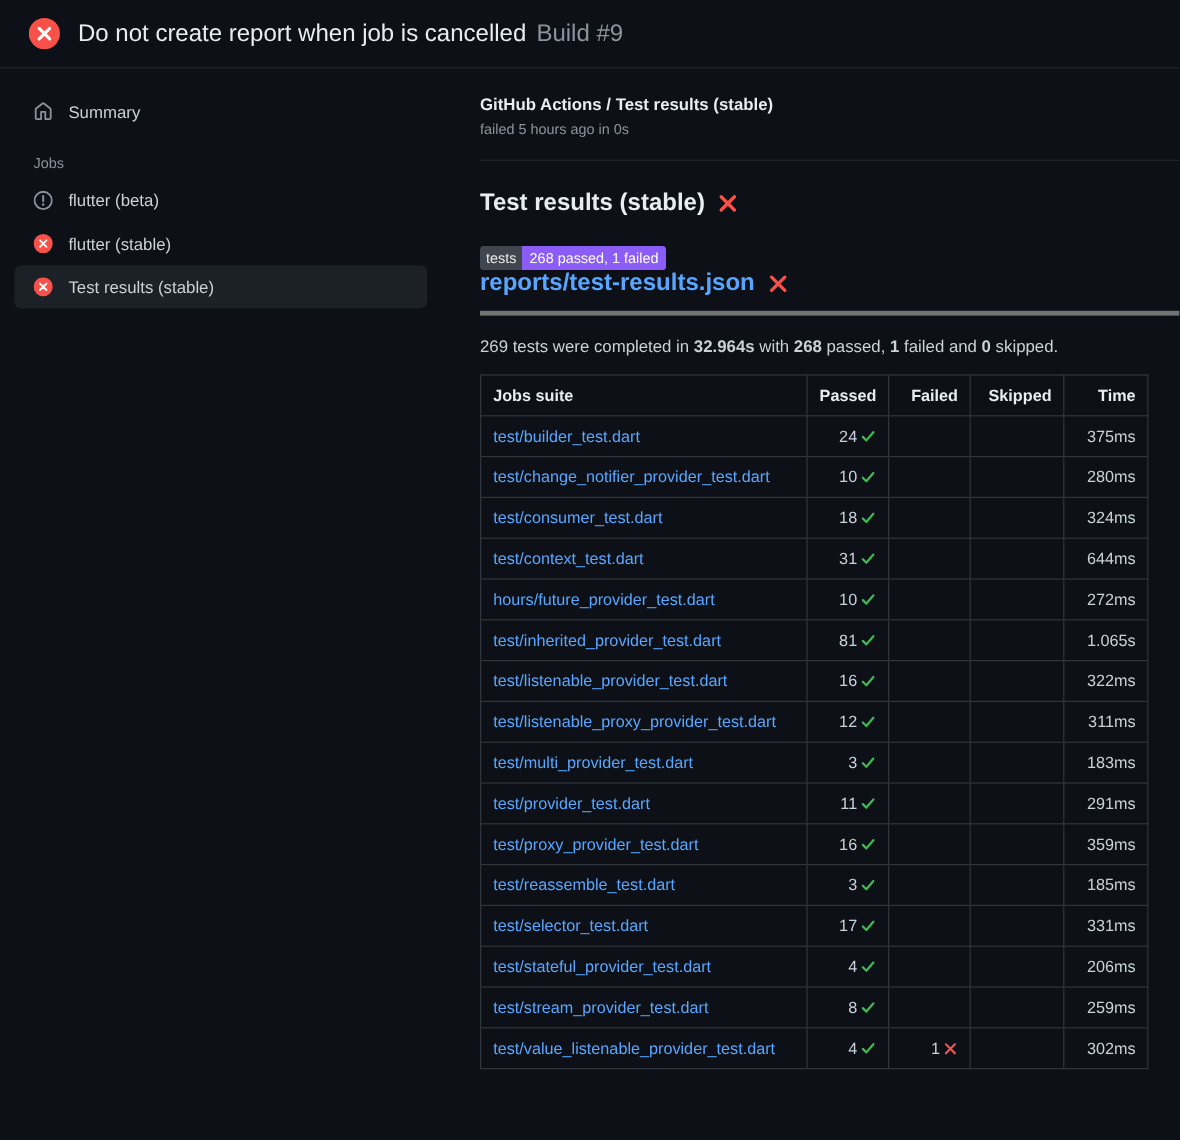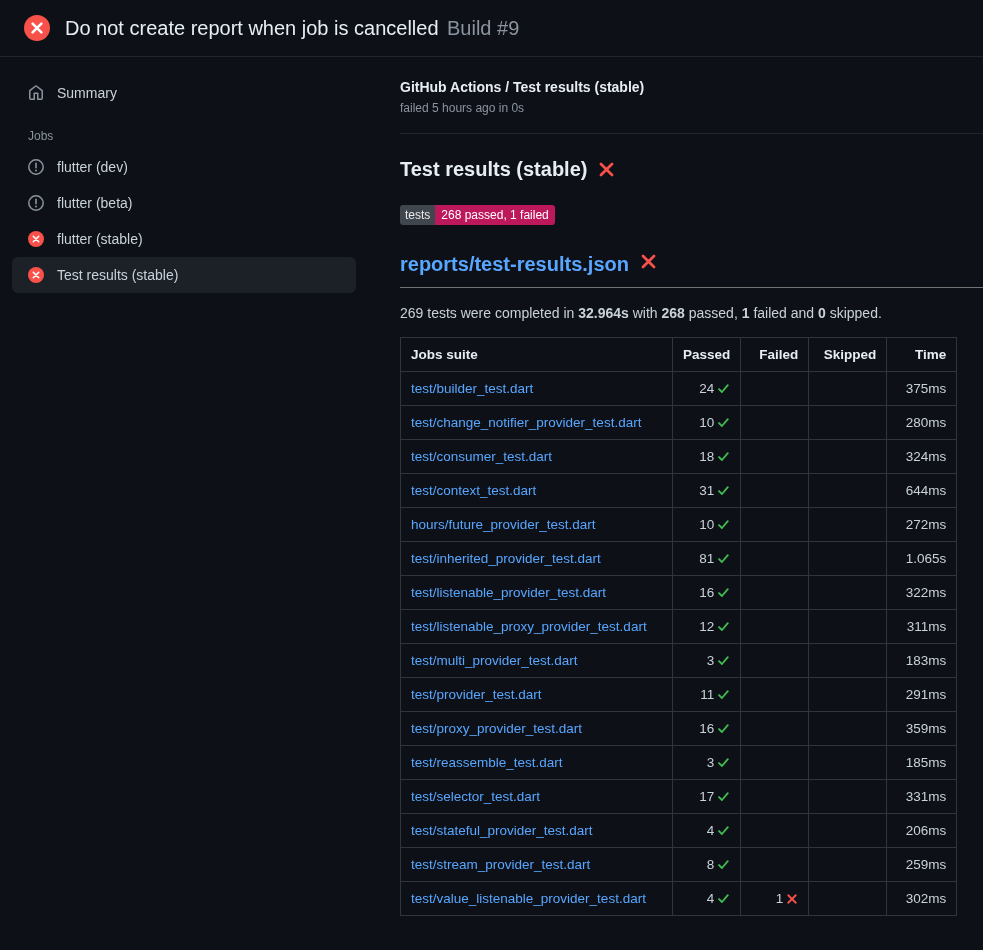--- a/index.html
+++ b/index.html
@@ -49,26 +49,26 @@
     display: flex; align-items: center; gap: 11px;
     margin-top: 24px; font-size: 20px; font-weight: 700; color: #e6edf3;
   }
   .x-lg { display: inline-flex; }
 
   .badge {
     display: inline-flex; margin-top: 24px;
     font-size: 12px; line-height: 1; border-radius: 3px; overflow: hidden;
   }
   .badge-label { background: #40464e; color: #ebebeb; padding: 4px 5px; }
-  .badge-value { background: #be185d; color: #ffffff; padding: 4px 6px; }
+  .badge-value { background: #8b5cf6; color: #ffffff; padding: 4px 6px; }
 
   .report-title {
-    display: flex; align-items: flex-start; gap: 11px;
-    margin-top: 28px; padding-bottom: 11px;
-    border-bottom: 1px solid #737373;
+    display: flex; align-items: center; gap: 11px;
+    padding-bottom: 11px;
+    border-bottom: 4px solid #737373;
     font-size: 20px; font-weight: 700;
   }
   .report-title a { color: #58a6ff; text-decoration: none; }
 
   .summary-line { font-size: 14px; margin-top: 17px; color: #c9d1d9; }
   .summary-line b { font-weight: 700; }
 
   
   table.results {
     margin-top: 16px;
@@ -108,30 +108,20 @@
     <div class="sidebar-item">
       <span class="icon16">
         <svg width="16" height="16" viewBox="0 0 16 16" fill="#8b949e">
             <path d="M6.906.664a1.749 1.749 0 0 1 2.187 0l5.25 4.2c.415.332.657.835.657 1.367v7.019A1.75 1.75 0 0 1 13.25 15h-3.5a.75.75 0 0 1-.75-.75V9H7v5.25a.75.75 0 0 1-.75.75h-3.5A1.75 1.75 0 0 1 1 13.25V6.23c0-.531.242-1.034.657-1.366l5.25-4.2Zm1.25 1.171a.25.25 0 0 0-.312 0l-5.25 4.2a.25.25 0 0 0-.094.196v7.019c0 .138.112.25.25.25H5.5V8.25a.75.75 0 0 1 .75-.75h3.5a.75.75 0 0 1 .75.75v5.25h2.75a.25.25 0 0 0 .25-.25V6.23a.25.25 0 0 0-.094-.195l-5.25-4.2Z"></path>
           </svg>
       </span>
       <span>Summary</span>
     </div>
     <div class="jobs-label">Jobs</div>
     <nav>
-        <div class="sidebar-item">
-          <span class="icon16">
-            <svg width="16" height="16" viewBox="0 0 16 16">
-              <circle cx="8" cy="8" r="7.2" fill="none" stroke="#8b949e" stroke-width="1.5"></circle>
-              <path d="M8 4.4v4.3" stroke="#8b949e" stroke-width="1.6" stroke-linecap="round"></path>
-              <circle cx="8" cy="11.4" r="1" fill="#8b949e"></circle>
-            </svg>
-          </span>
-          <span>flutter (dev)</span>
-        </div>
         <div class="sidebar-item">
           <span class="icon16">
             <svg width="16" height="16" viewBox="0 0 16 16">
               <circle cx="8" cy="8" r="7.2" fill="none" stroke="#8b949e" stroke-width="1.5"></circle>
               <path d="M8 4.4v4.3" stroke="#8b949e" stroke-width="1.6" stroke-linecap="round"></path>
               <circle cx="8" cy="11.4" r="1" fill="#8b949e"></circle>
             </svg>
           </span>
           <span>flutter (beta)</span>
         </div>

